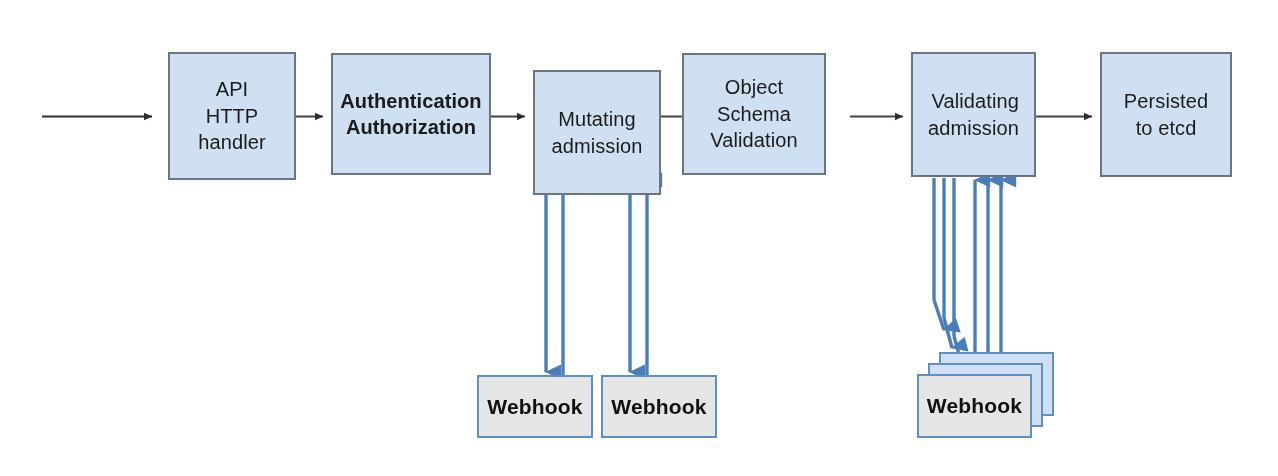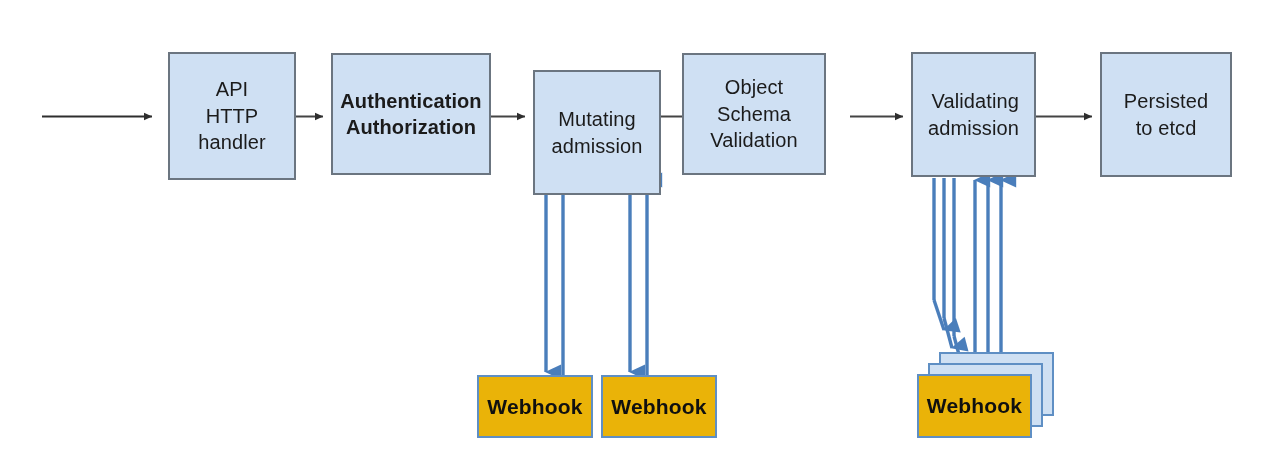--- a/index.html
+++ b/index.html
@@ -31,21 +31,21 @@
     color: #1b1b1b;
     font-size: 20px;
     line-height: 1.32;
     letter-spacing: 0.1px;
   }
   .stage-box .lines {
     white-space: pre-line;
   }
   .webhook-box {
     position: absolute;
-    background: #eab308;
+    background: #e5e5e5;
     border: 2px solid #5f8fc4;
     box-sizing: border-box;
     display: flex;
     align-items: center;
     justify-content: center;
     text-align: center;
     color: #101010;
     font-size: 21px;
     font-weight: bold;
     letter-spacing: 0.2px;

